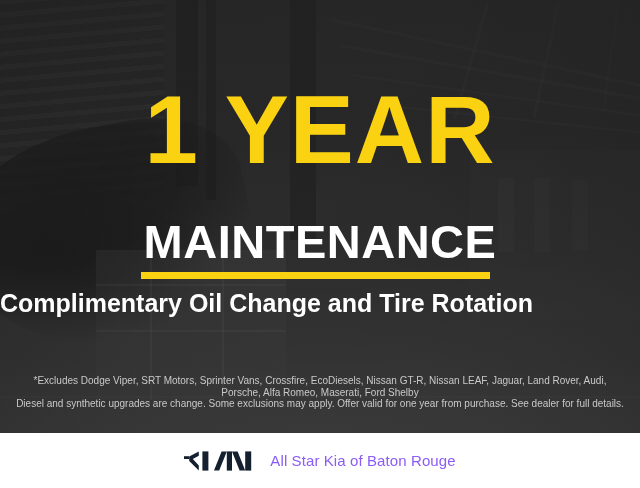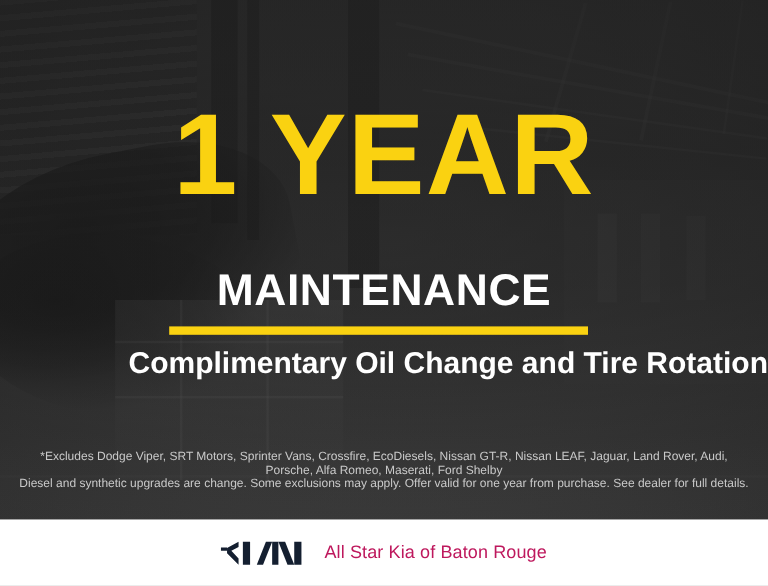--- a/index.html
+++ b/index.html
@@ -141,38 +141,38 @@
   .sub1 {
     left: 0;
     top: 178px;
     font-size: 43px;
     line-height: 43px;
     letter-spacing: 0.5px;
   }
   .sub2 {
     left: 0;
     top: 220px;
-    font-size: 37px;
+    font-size: 47px;
     line-height: 43px;
     letter-spacing: 0.5px;
   }
   .divider {
     position: absolute;
     left: 141px;
     top: 272px;
     width: 349px;
     height: 7px;
     background: #fad211;
   }
   .offer {
     position: absolute;
     left: 0;
     top: 288px;
     width: 640px;
-    text-align: right;
+    text-align: left;
     color: #ffffff;
     font-size: 25px;
     line-height: 31px;
     font-weight: bold;
   }
   .offer span { display: block; }
   .fineprint {
     position: absolute;
     left: 14px;
     top: 375px;
@@ -196,21 +196,21 @@
     align-items: center;
     justify-content: center;
   }
   .footer-inner {
     display: flex;
     align-items: center;
     gap: 18px;
   }
   .kia-logo { display: block; }
   .dealer {
-    color: #be185d;
+    color: #8b5cf6;
     font-size: 15px;
     font-weight: normal;
     letter-spacing: 0.1px;
     white-space: nowrap;
   }
 </style>
 </head>
 <body>
 
 <div id="ad">

